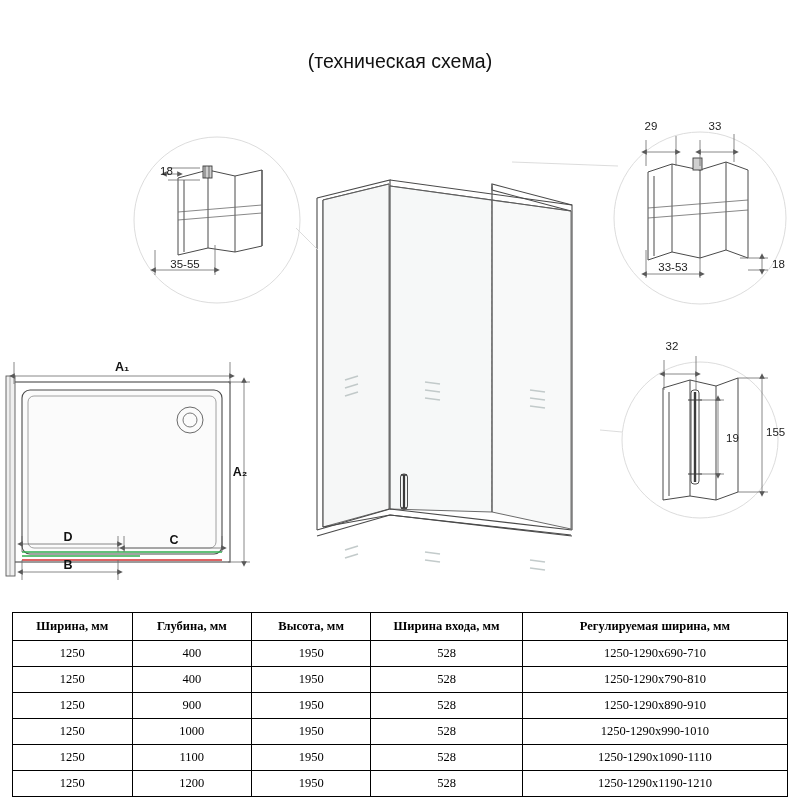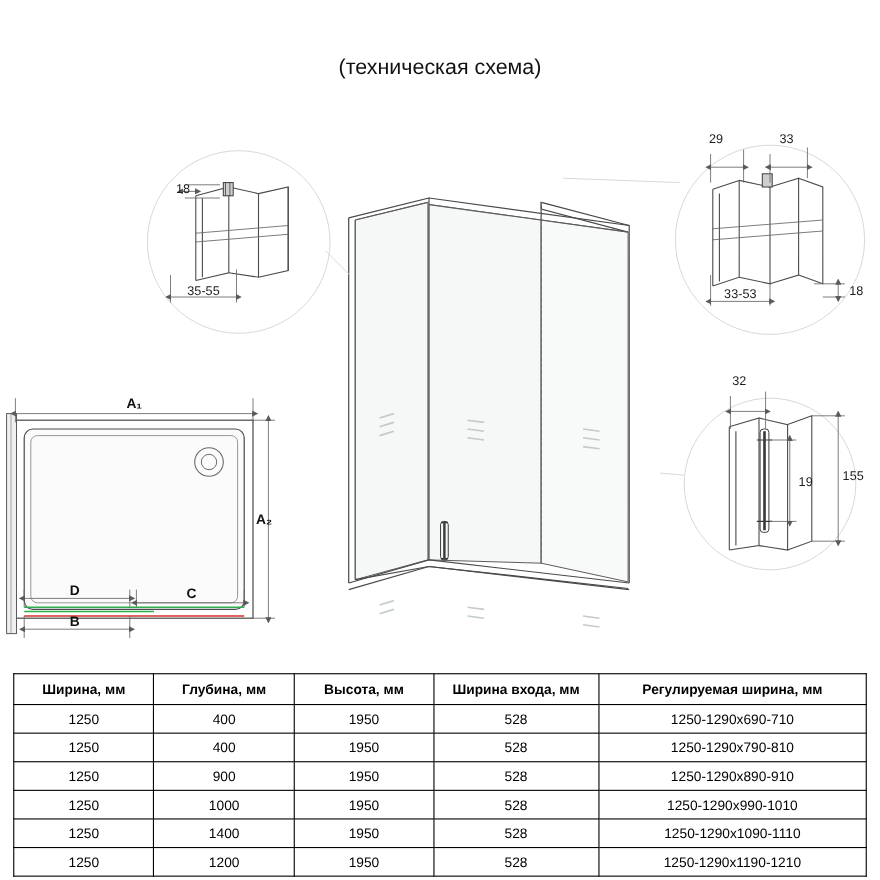--- a/index.html
+++ b/index.html
@@ -52,24 +52,25 @@
     left: 12px;
     top: 612px;
     width: 776px;
     border-collapse: collapse;
     font-size: 12.5px;
   }
   .spec-table th,
   .spec-table td {
     border: 1px solid #000;
     text-align: center;
-    padding: 3px 14px;
+    padding: 3px 2px;
     height: 19px;
     font-weight: normal;
     color: #000;
+    font-family: Liberation Serif, serif;
   }
   .spec-table th {
     font-weight: bold;
     font-size: 12.5px;
     height: 21px;
   }
   .col-w  { width: 118px; }
   .col-d  { width: 118px; }
   .col-h  { width: 118px; }
   .col-e  { width: 152px; }
@@ -363,21 +364,21 @@
       </tr>
       <tr>
         <td>1250</td>
         <td>1000</td>
         <td>1950</td>
         <td>528</td>
         <td>1250-1290x990-1010</td>
       </tr>
       <tr>
         <td>1250</td>
-        <td>1400</td>
+        <td>1100</td>
         <td>1950</td>
         <td>528</td>
         <td>1250-1290x1090-1110</td>
       </tr>
       <tr>
         <td>1250</td>
         <td>1200</td>
         <td>1950</td>
         <td>528</td>
         <td>1250-1290x1190-1210</td>

